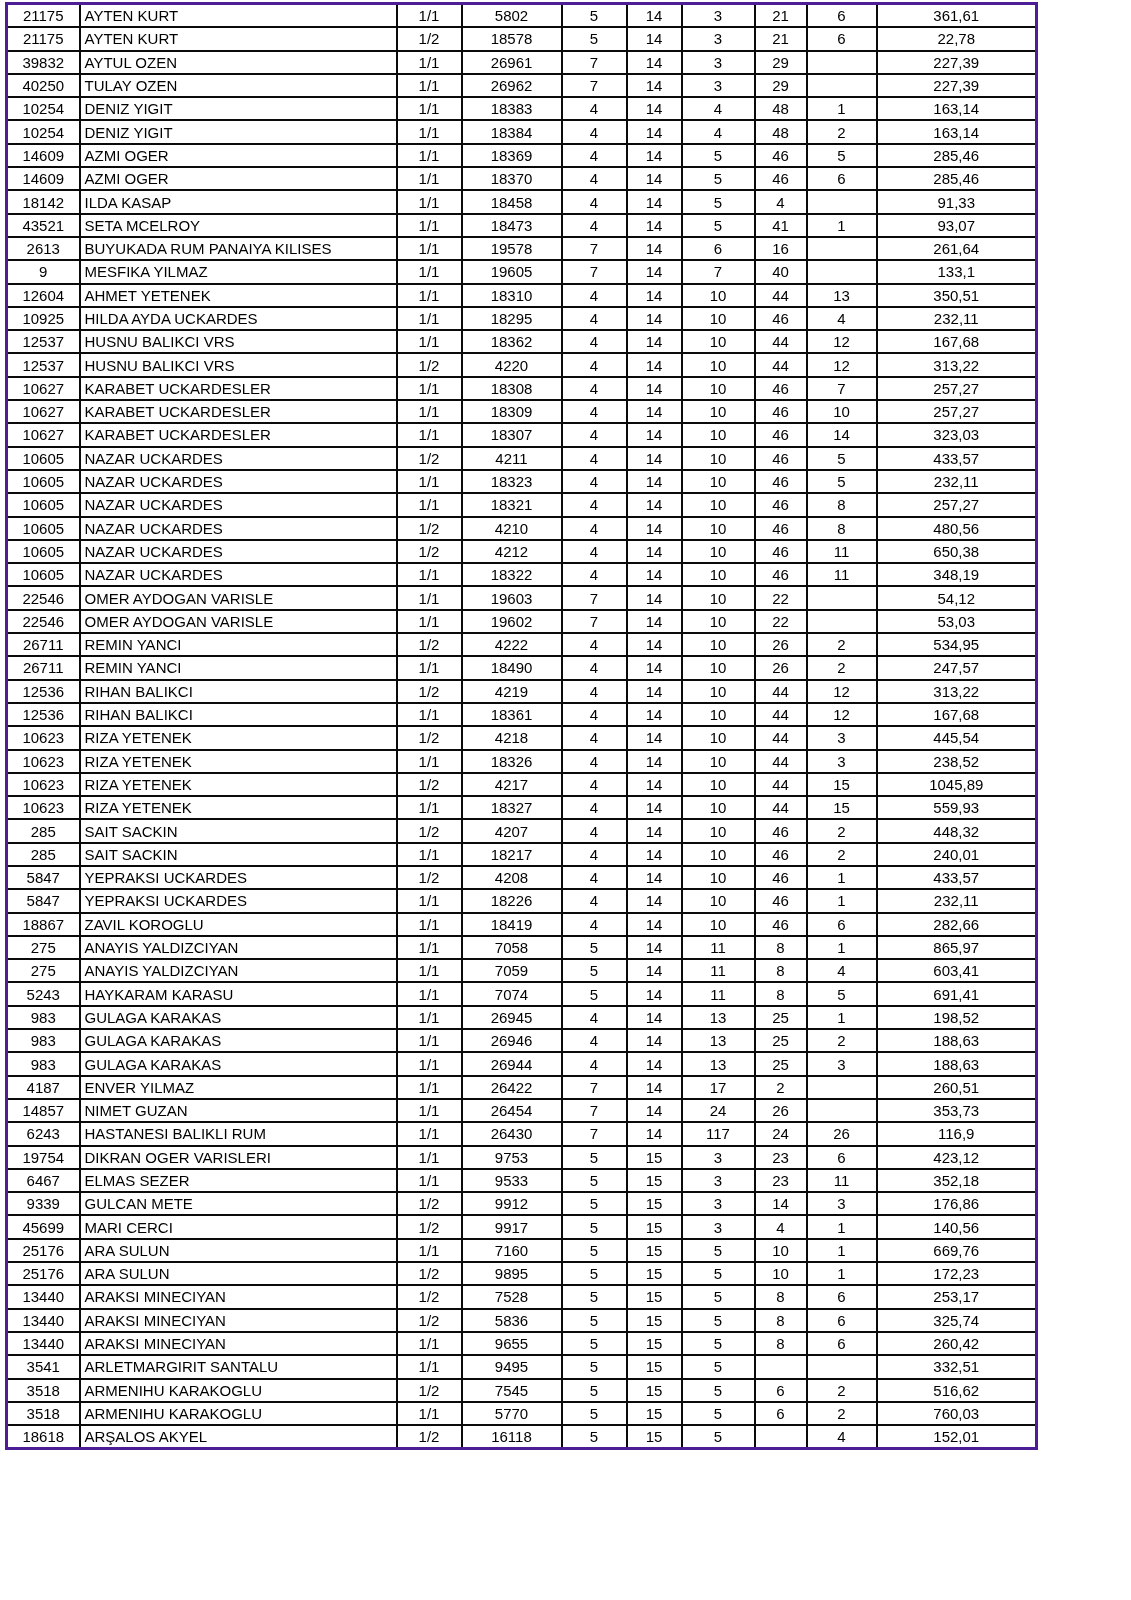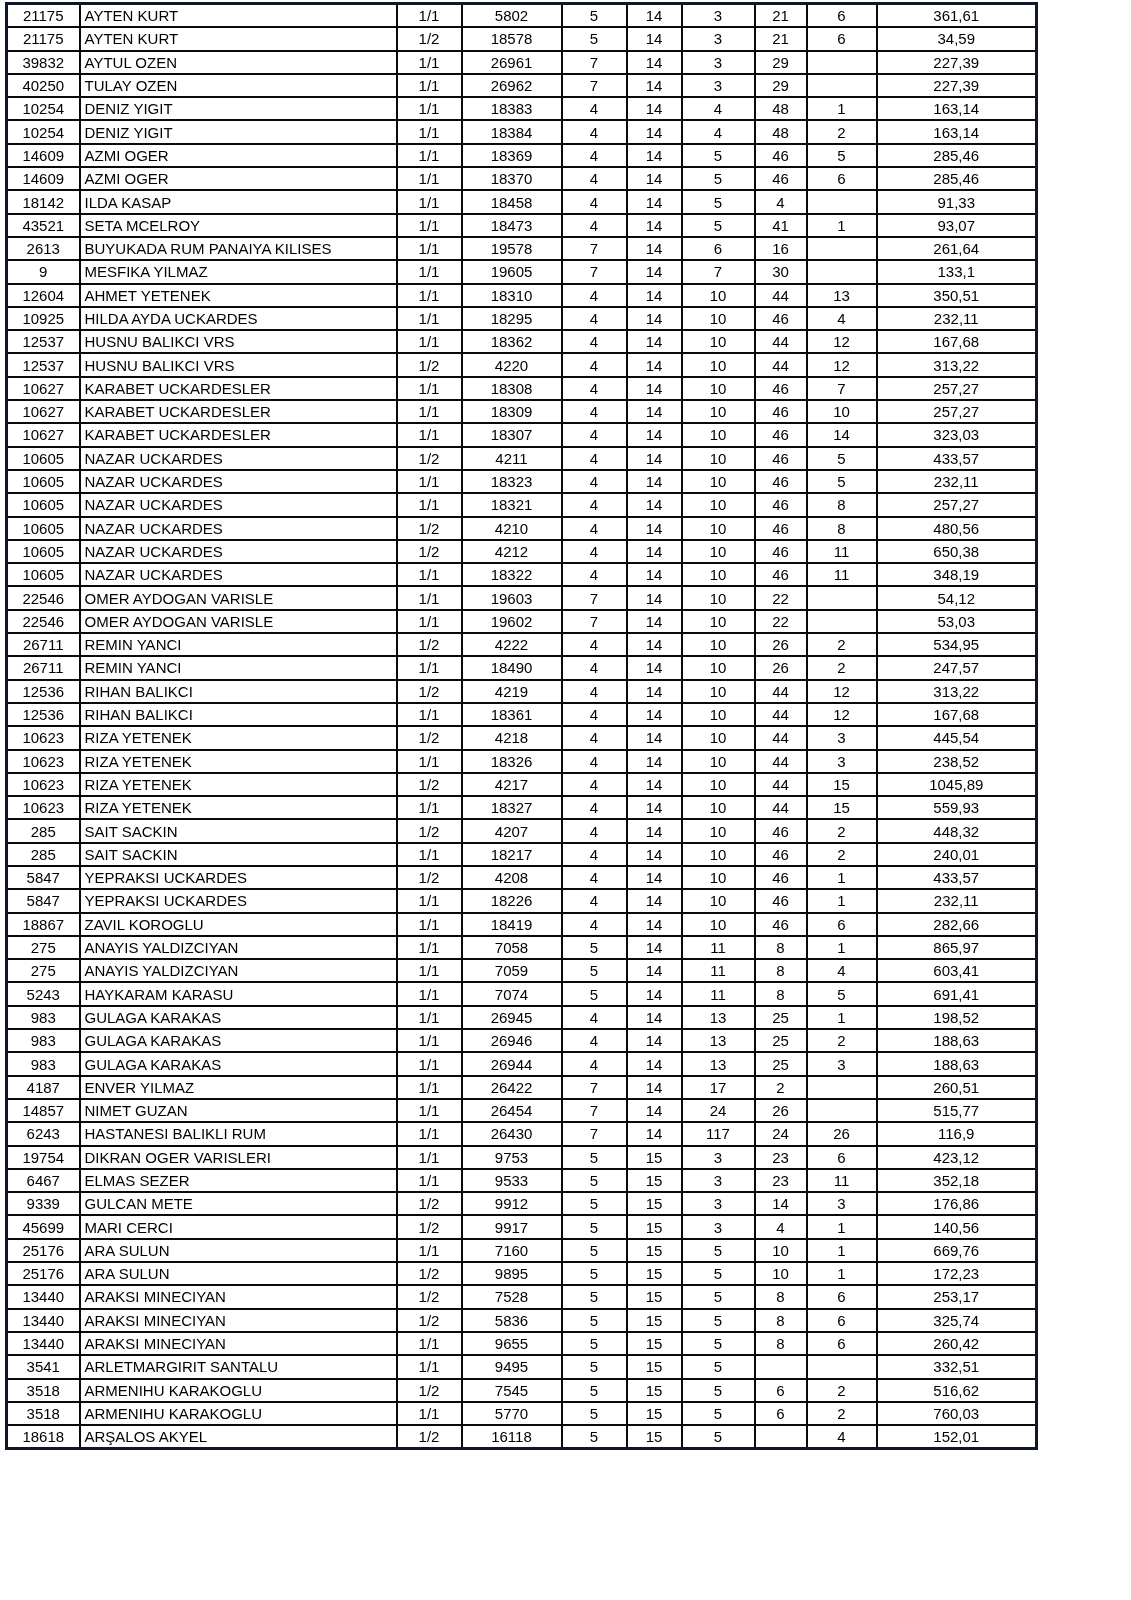--- a/index.html
+++ b/index.html
@@ -26,21 +26,21 @@
     border: 2px solid #0a0a0a;
     height: 21.3px;
     padding: 0 2px;
     white-space: nowrap;
     overflow: hidden;
     text-align: center;
     line-height: 1;
     vertical-align: middle;
   }
   .scan-table {
-    border: 3px solid #0f172a;
+    border: 3px solid #4c1d95;
   }
   .scan-table td.col-name {
     text-align: left;
     padding-left: 4px;
   }
 </style>
 </head>
 <body>
 
 <table class="scan-table">
@@ -72,21 +72,21 @@
       <tr>
         <td>21175</td>
         <td class="col-name">AYTEN KURT</td>
         <td>1/2</td>
         <td>18578</td>
         <td>5</td>
         <td>14</td>
         <td>3</td>
         <td>21</td>
         <td>6</td>
-        <td>34,59</td>
+        <td>22,78</td>
       </tr>
       <tr>
         <td>39832</td>
         <td class="col-name">AYTUL OZEN</td>
         <td>1/1</td>
         <td>26961</td>
         <td>7</td>
         <td>14</td>
         <td>3</td>
         <td>29</td>
@@ -190,21 +190,21 @@
         <td>261,64</td>
       </tr>
       <tr>
         <td>9</td>
         <td class="col-name">MESFIKA YILMAZ</td>
         <td>1/1</td>
         <td>19605</td>
         <td>7</td>
         <td>14</td>
         <td>7</td>
-        <td>30</td>
+        <td>40</td>
         <td></td>
         <td>133,1</td>
       </tr>
       <tr>
         <td>12604</td>
         <td class="col-name">AHMET YETENEK</td>
         <td>1/1</td>
         <td>18310</td>
         <td>4</td>
         <td>14</td>
@@ -624,21 +624,21 @@
       <tr>
         <td>14857</td>
         <td class="col-name">NIMET GUZAN</td>
         <td>1/1</td>
         <td>26454</td>
         <td>7</td>
         <td>14</td>
         <td>24</td>
         <td>26</td>
         <td></td>
-        <td>515,77</td>
+        <td>353,73</td>
       </tr>
       <tr>
         <td>6243</td>
         <td class="col-name">HASTANESI BALIKLI RUM</td>
         <td>1/1</td>
         <td>26430</td>
         <td>7</td>
         <td>14</td>
         <td>117</td>
         <td>24</td>

